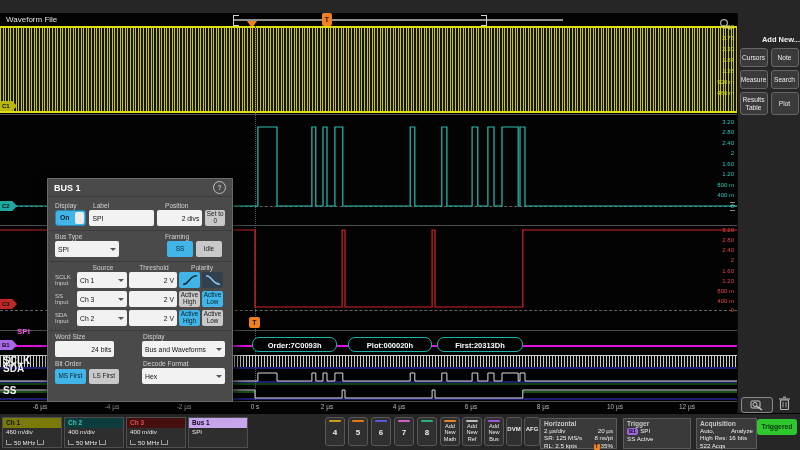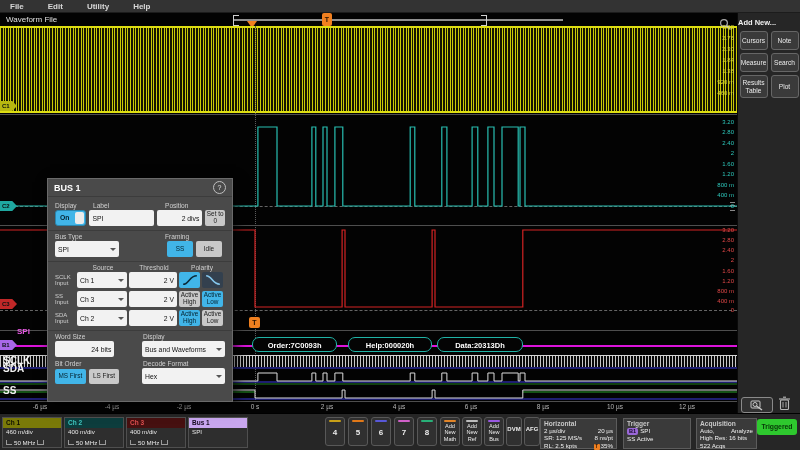--- a/index.html
+++ b/index.html
@@ -48,21 +48,21 @@
   #tri{position:absolute;left:247px;top:8px;width:0;height:0;border-left:5px solid transparent;
        border-right:5px solid transparent;border-top:7px solid #f08020;}
   #tmark{position:absolute;left:249px;top:304px;width:11px;height:11px;background:#f08020;border-radius:2px;
          color:#241000;font-size:7px;font-weight:bold;text-align:center;line-height:11px;}
   #zoomtool{position:absolute;left:719px;top:5px;opacity:.8;}
   #grip{position:absolute;left:730px;top:189px;width:5px;height:7px;
         border-top:1px solid #888;border-bottom:1px solid #888;}
   #grip:before{content:"";display:block;margin-top:2px;border-top:1px solid #888;}
   
   #sidebar{position:absolute;left:737px;top:13px;width:63px;height:400px;background:#262626;border-left:1px solid #0a0a0a;box-sizing:border-box;}
-  #sidebar h3{margin:5px 0 4px 0;text-align:left;font-size:7.5px;color:#f0f0f0;}
+  #sidebar h3{margin:22px 0 4px 0;text-align:right;font-size:7.5px;color:#f0f0f0;}
   #sb-btns{display:grid;grid-template-columns:28px 28px;gap:3px;justify-content:center;}
   .sb-btn{background:#3a3a3a;border:1px solid #666;border-radius:3px;color:#ececec;font-size:6.6px;
           text-align:center;display:flex;align-items:center;justify-content:center;min-height:15px;
           padding:1px;line-height:1.1;cursor:pointer;}
   #maglens{position:absolute;left:3px;top:384px;width:30px;height:14px;border:1px solid #8a8a8a;
            border-radius:3px;background:#313131;display:flex;align-items:center;justify-content:center;}
   #trash{position:absolute;left:40px;top:383px;}
   
   #bottombar{position:absolute;left:0;top:413px;width:800px;height:37px;background:#262626;border-top:1px solid #000;}
   .badge{position:absolute;top:3px;width:60px;height:31px;background:#2e2e2e;border:1px solid #4f4f4f;box-sizing:border-box;}
@@ -112,26 +112,20 @@
   .polbtn{width:21px;height:16px;border-radius:2px;display:flex;align-items:center;justify-content:center;box-sizing:border-box;}
   .polbtn.sel-on{background:#41b5e8;}
   .polbtn.dark{background:#33404e;}
   .rlabel{width:20px;font-size:6px;color:#d0d0d0;line-height:1.05;}
 </style>
 </head>
 <body>
 
 <div id="app">
 
-  <div id="menubar">
-      <span>File</span>
-      <span>Edit</span>
-      <span>Utility</span>
-      <span>Help</span>
-    </div>
 
   <div id="scope">
     <span class="tab-label">Waveform File</span>
 
     <div id="ovline"></div>
     <div id="brkL" class="bracket"></div>
     <div id="brkR" class="bracket"></div>
     <div id="ovT">T</div>
     <div id="tri"></div>
 
@@ -203,22 +197,22 @@
       <span class="axis-lab" style="left: 99px;">-4 µs</span>
       <span class="axis-lab" style="left: 171px;">-2 µs</span>
       <span class="axis-lab" style="left: 242px;">0 s</span>
       <span class="axis-lab" style="left: 314px;">2 µs</span>
       <span class="axis-lab" style="left: 386px;">4 µs</span>
       <span class="axis-lab" style="left: 458px;">6 µs</span>
       <span class="axis-lab" style="left: 530px;">8 µs</span>
       <span class="axis-lab" style="left: 602px;">10 µs</span>
       <span class="axis-lab" style="left: 674px;">12 µs</span>
       <div class="decode-box" style="left: 252.1px; width: 85px;">Order:7C0093h</div>
-      <div class="decode-box" style="left: 347.9px; width: 84.2px;">Help:000020h</div>
-      <div class="decode-box" style="left: 437.2px; width: 85.6px;">Data:20313Dh</div>
+      <div class="decode-box" style="left: 347.9px; width: 84.2px;">Plot:000020h</div>
+      <div class="decode-box" style="left: 437.2px; width: 85.6px;">First:20313Dh</div>
     </div>
 
   <div id="sidebar">
     <h3>Add New...</h3>
     <div id="sb-btns">
         <div class="sb-btn">Cursors</div>
         <div class="sb-btn">Note</div>
         <div class="sb-btn">Measure</div>
         <div class="sb-btn">Search</div>
         <div class="sb-btn" style="min-height: 19px;">Results Table</div>

